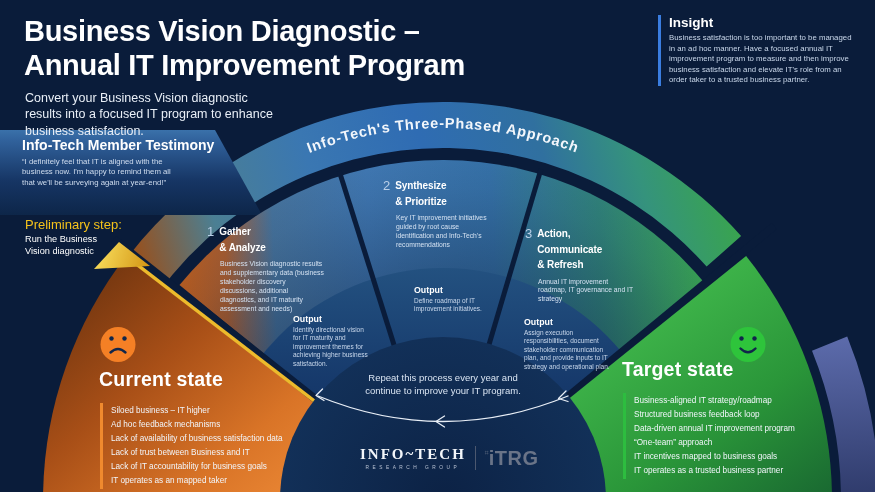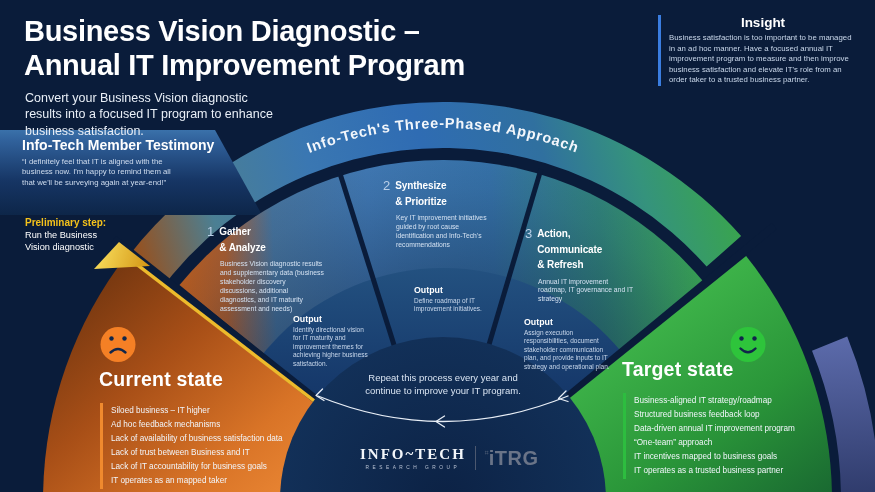--- a/index.html
+++ b/index.html
@@ -6,28 +6,28 @@
   body{width:875px;height:492px;overflow:hidden;font-family:"Liberation Sans",sans-serif;position:relative;}
   .stage{position:absolute;left:0;top:0;width:875px;height:492px;}
   svg{position:absolute;left:0;top:0;}
   svg text{font-family:"Liberation Sans",sans-serif;}
   .abs{position:absolute;}
   
   .title-line{font-size:29px;font-weight:700;line-height:34px;letter-spacing:-0.3px;color:#ffffff;white-space:nowrap;}
   .subtitle{width:248px;font-size:12.5px;line-height:1.3;color:#e9eff7;}
   
   .insight{width:188px;border-left:3px solid #3a7de0;padding-left:8px;}
-  .insight-h{font-size:13.5px;font-weight:700;color:#ffffff;text-align:center;}
+  .insight-h{font-size:13.5px;font-weight:700;color:#ffffff;}
   .insight-b{margin-top:3px;font-size:7.8px;line-height:1.36;color:#c9d7ea;}
   
   .testimony{width:180px;}
   .testimony-h{font-size:14px;font-weight:700;color:#ffffff;white-space:nowrap;}
   .testimony-q{margin-top:4px;width:162px;font-size:7.8px;line-height:1.34;color:#cfdcee;}
   
-  .prelim-label{font-size:10px;font-weight:700;color:#f4c21b;}
+  .prelim-label{font-size:13px;font-weight:400;color:#f4c21b;}
   .prelim-text{margin-top:2px;width:80px;font-size:9.2px;line-height:1.3;color:#ffffff;}
   
   .phase-head{display:flex;gap:5px;}
   .phase-num{font-size:13px;color:#b9cfe8;line-height:15.5px;}
   .pt-line{display:block;font-size:10px;font-weight:700;line-height:15.5px;color:#ffffff;white-space:nowrap;letter-spacing:-0.1px;}
   .phase-desc{margin-left:13px;margin-top:5px;font-size:6.8px;line-height:1.32;color:#d3e1f1;}
   
   .output-label{font-size:8.8px;font-weight:700;color:#ffffff;}
   .output-body{margin-top:2px;font-size:6.5px;line-height:1.3;color:#c9d8ec;}
   

